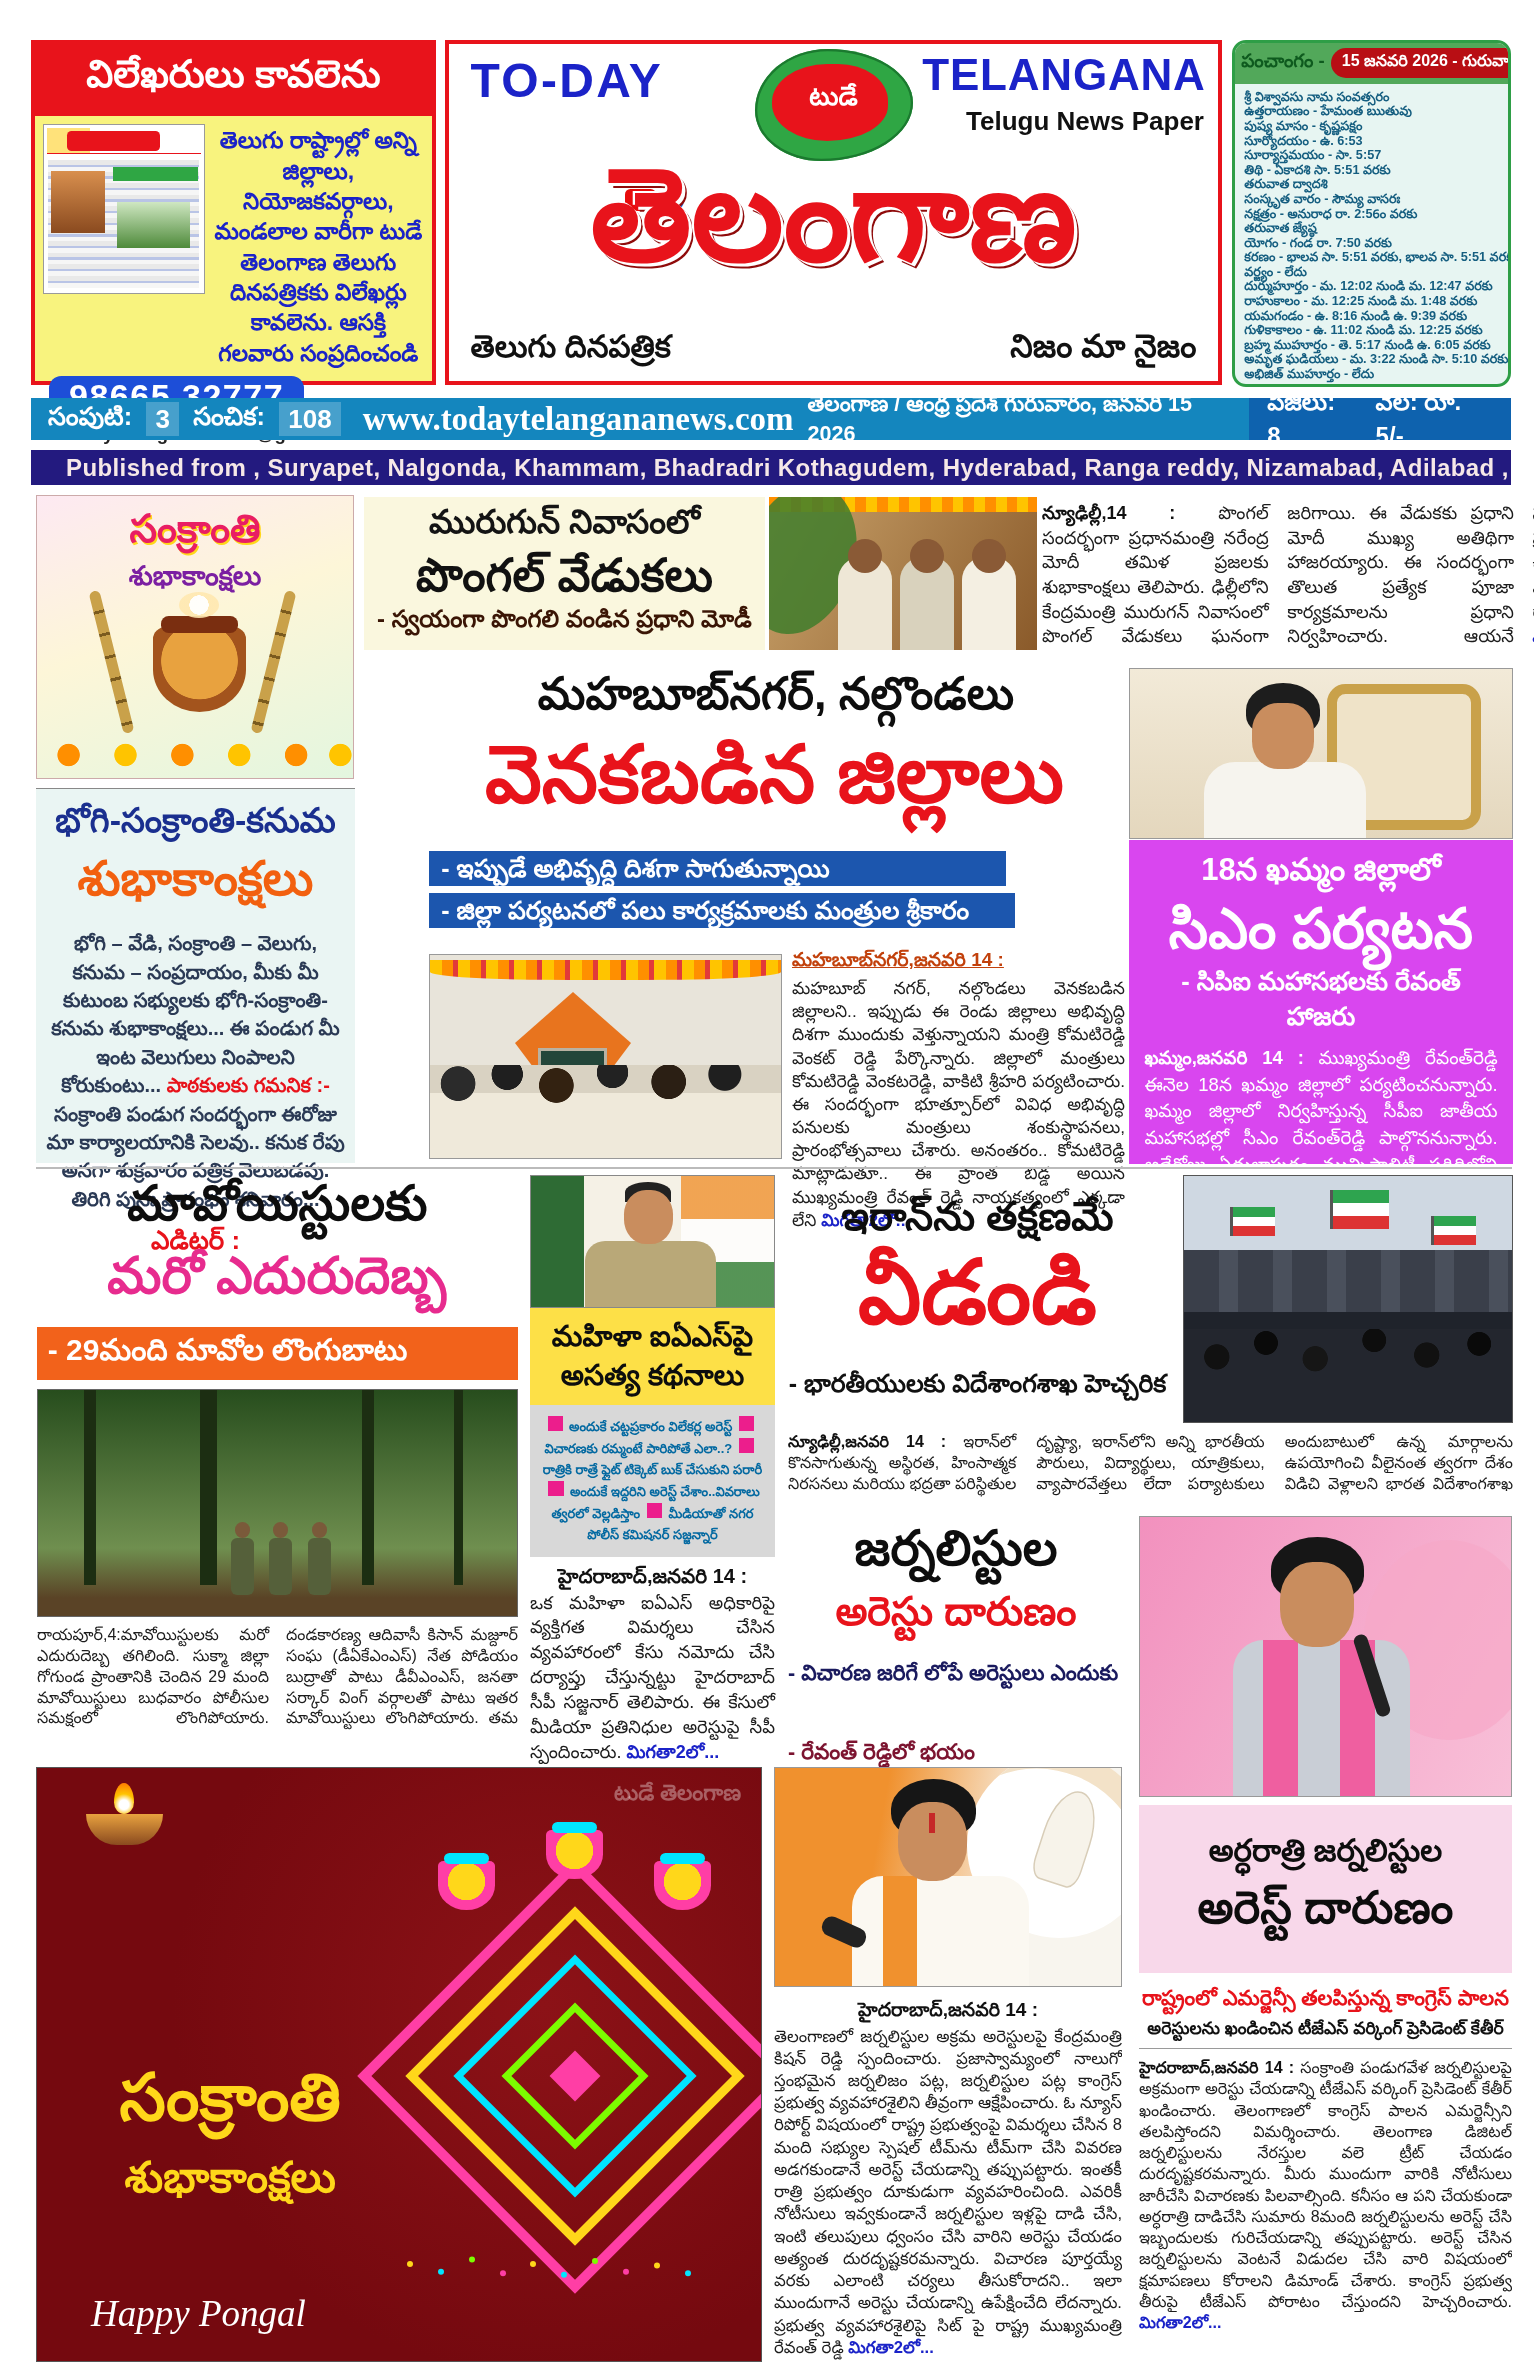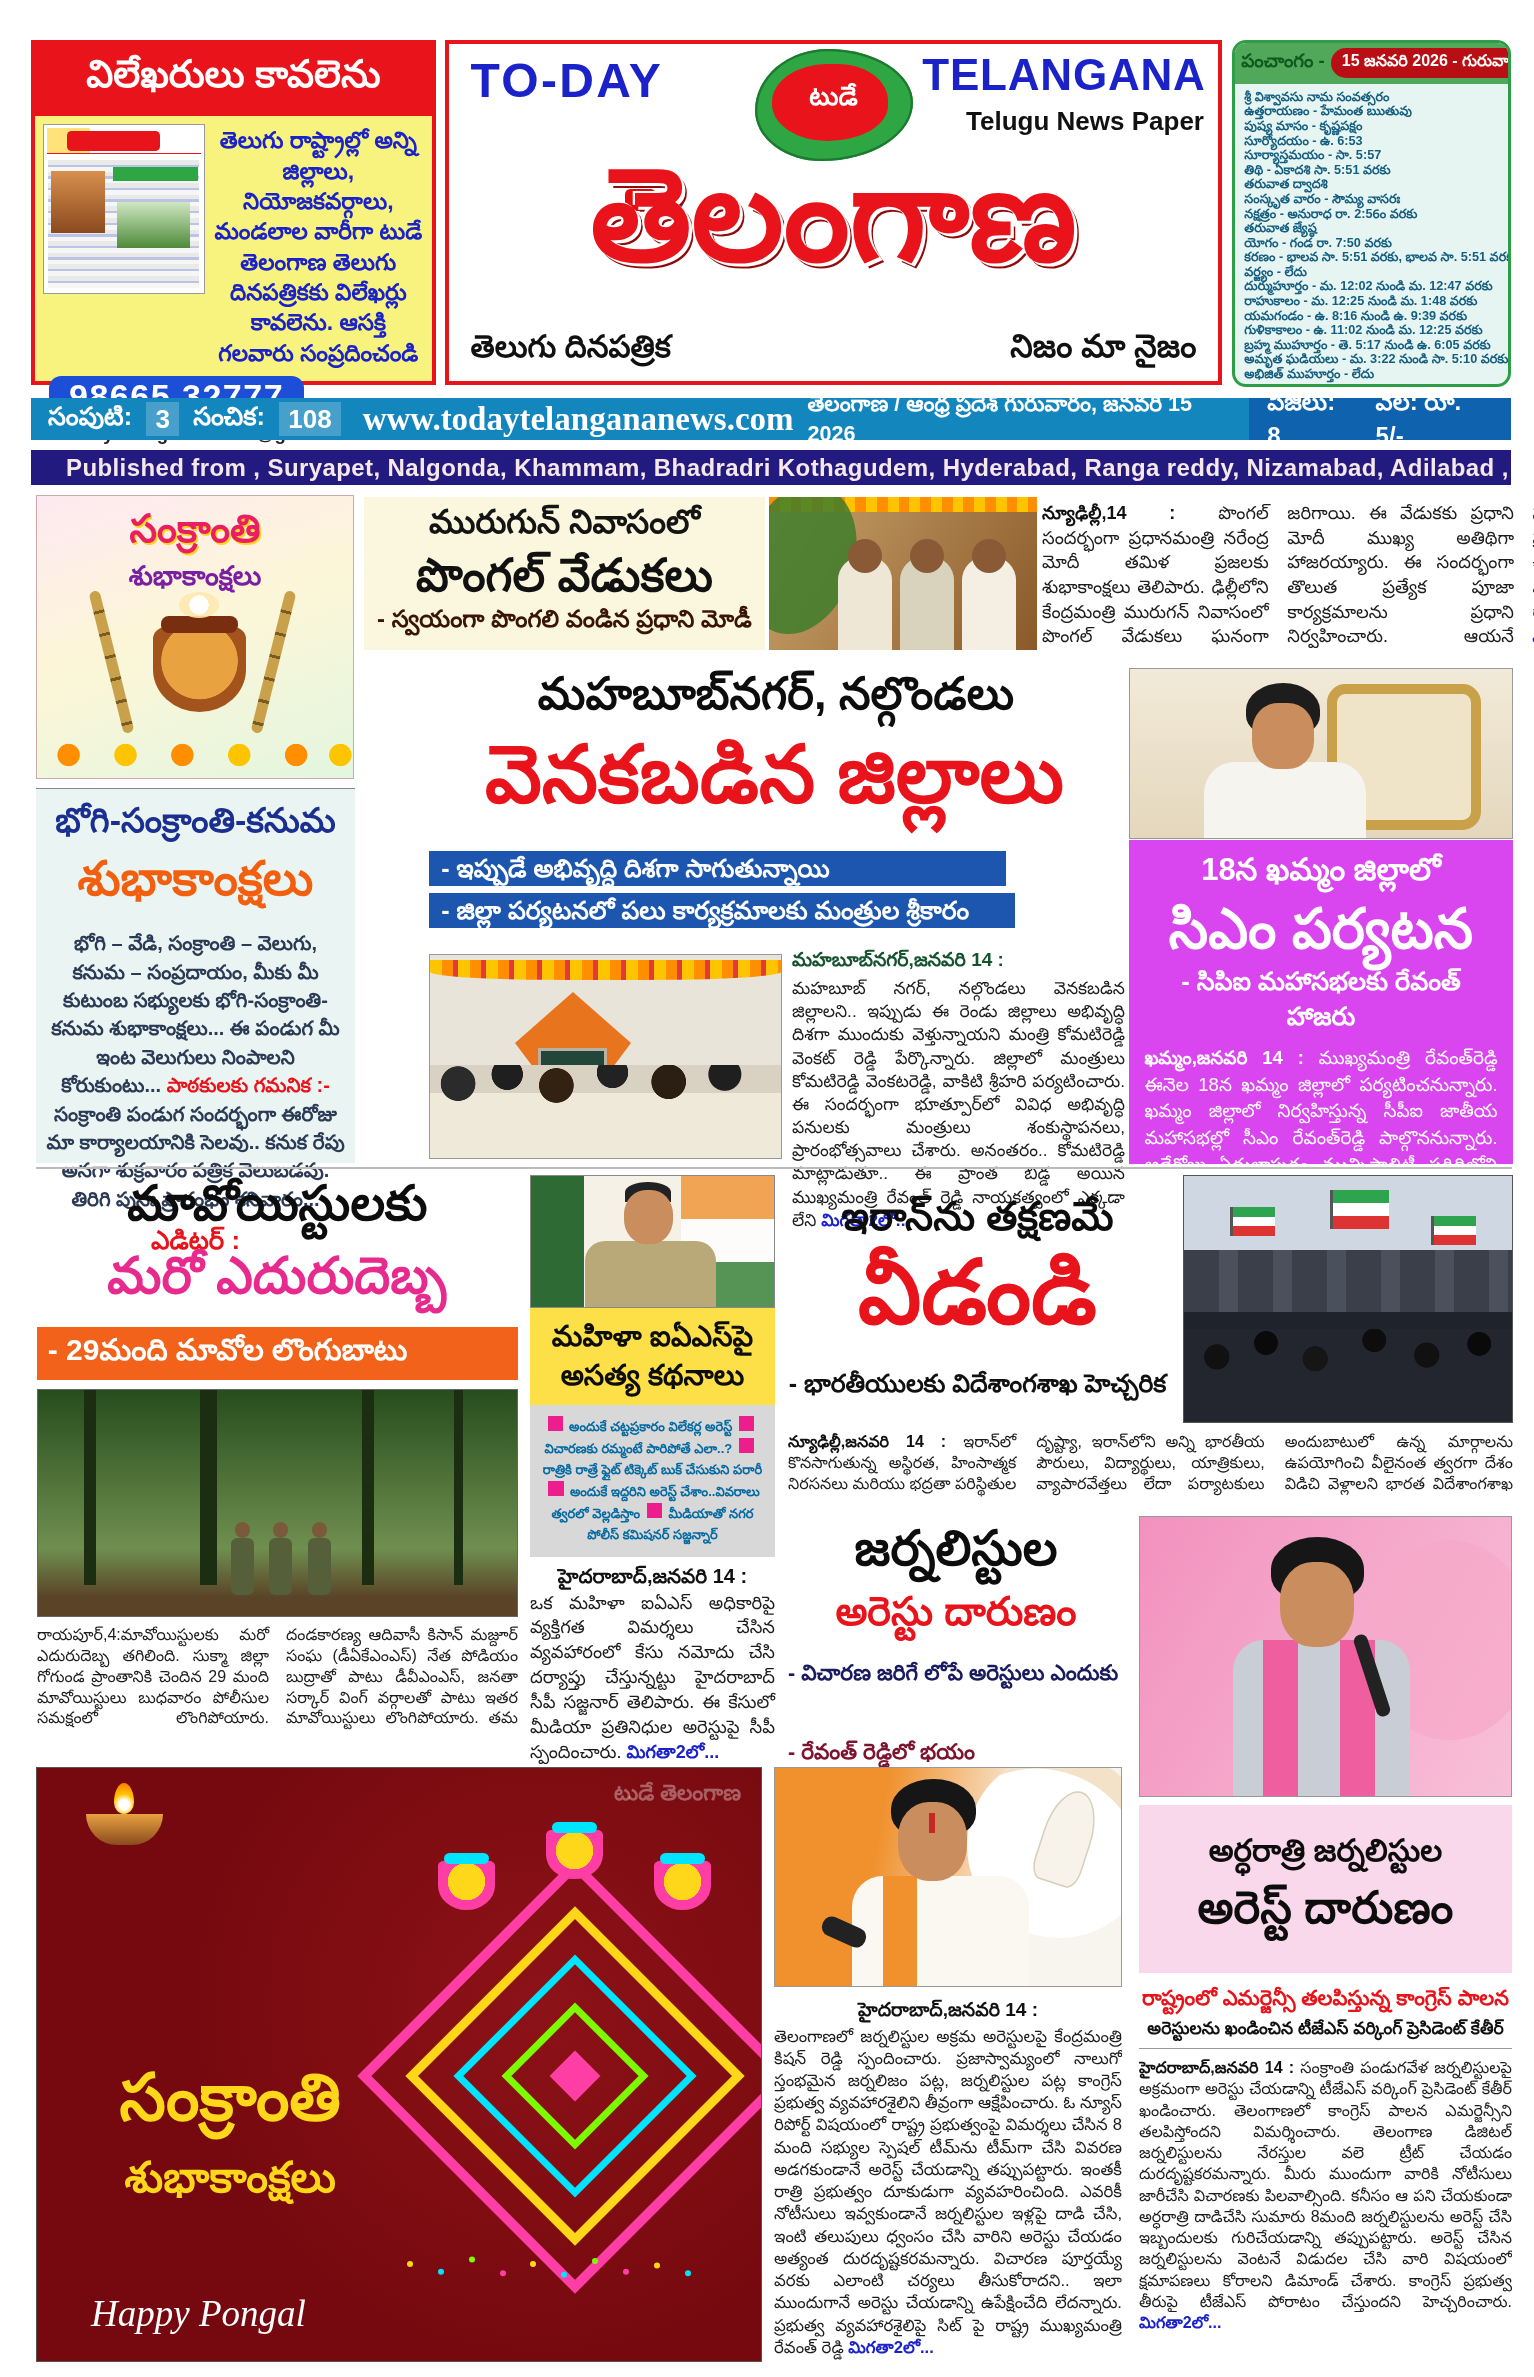--- a/index.html
+++ b/index.html
@@ -105,21 +105,21 @@
   .bw-bar1 { left:429px; top:851px; width:577px; height:35px; background:#1C56AE; color:#fff; font-weight:bold; font-size:25px; line-height:35px; padding-left:12.3px; }
   .bw-bar2 { left:429px; top:893px; width:586px; height:35px; background:#1C56AE; color:#fff; font-weight:bold; font-size:25px; line-height:35px; padding-left:12.3px; }
   .bw-photo { left:429px; top:954px; width:353px; height:205px; background:#e8e4da; overflow:hidden; border:0.8px solid #999; }
   .bwp-canopy { position:absolute; left:85px; top:37px; width:116px; height:85px; background:#e8741e; clip-path:polygon(50% 0,100% 60%,78% 100%,22% 100%,0 60%); }
   .bwp-board { position:absolute; left:108px; top:93px; width:69px; height:85px; background:#23463a; border:3.1px solid #b9b2a2; }
   .bwp-garland { position:absolute; left:0; right:0; top:4.6px; height:20px;
      background:repeating-linear-gradient(90deg,#ffc400 0 12.3px,#ff8f00 12.3px 23px,#e23a3a 23px 28px); border-radius:0 0 40% 40%; }
   .bwp-crowd { position:absolute; left:0; right:0; bottom:0; height:93px;
      background:radial-gradient(circle at 8% 20%,#2b2b2b 0 17px,transparent 17.7px),radial-gradient(circle at 22% 10%,#1f1f1f 0 15.4px,transparent 16px),radial-gradient(circle at 36% 22%,#332211 0 17px,transparent 17.7px),radial-gradient(circle at 52% 8%,#222 0 15.4px,transparent 16px),radial-gradient(circle at 68% 18%,#2b1f14 0 17px,transparent 17.7px),radial-gradient(circle at 84% 10%,#1f1f1f 0 16px,transparent 17px),linear-gradient(#d9d2c2 0 30%,#efe9da 30% 100%); }
   .bw-text { left:792px; top:947px; width:333px; height:214px; font-size:17.3px; line-height:1.34; color:#1c1c1c; text-align:justify; }
-  .bw-dateline { color:#14532d; font-weight:900; font-size:19px; display:block; margin-bottom:4.6px; }
+  .bw-dateline { color:#c2410c; font-weight:900; font-size:19px; display:block; margin-bottom:4.6px;text-decoration:underline; }
 
   
   .cm-photo { left:1129px; top:668px; width:384px; height:171px; background:linear-gradient(#f2ead8,#e4d7bd); overflow:hidden; border:0.8px solid #999; }
   .cmp-chair { position:absolute; right:31px; top:15.4px; width:154px; height:146px; border:10.8px solid #c9a14a; border-radius:18.5px; background:#efe3c8; }
   .cmp-hair { position:absolute; left:116px; top:14px; width:74px; height:54px; background:#1d1d1d; border-radius:50% 50% 40% 40%; }
   .cmp-face { position:absolute; left:122px; top:34px; width:62px; height:66px; background:#c98d5e; border-radius:42%; }
   .cmp-body { position:absolute; left:74px; top:93px; width:162px; height:85px; background:#f6f4ee; border-radius:31px 31px 0 0; }
   .cm-box { left:1129px; top:840px; width:384px; height:324px; background:#d946ef; color:#fff; padding:12.3px 15.4px; text-align:center; }
   .cm-kicker { font-weight:900; font-size:31px; }
   .cm-title { font-weight:900; font-size:56px; line-height:1.2; }

